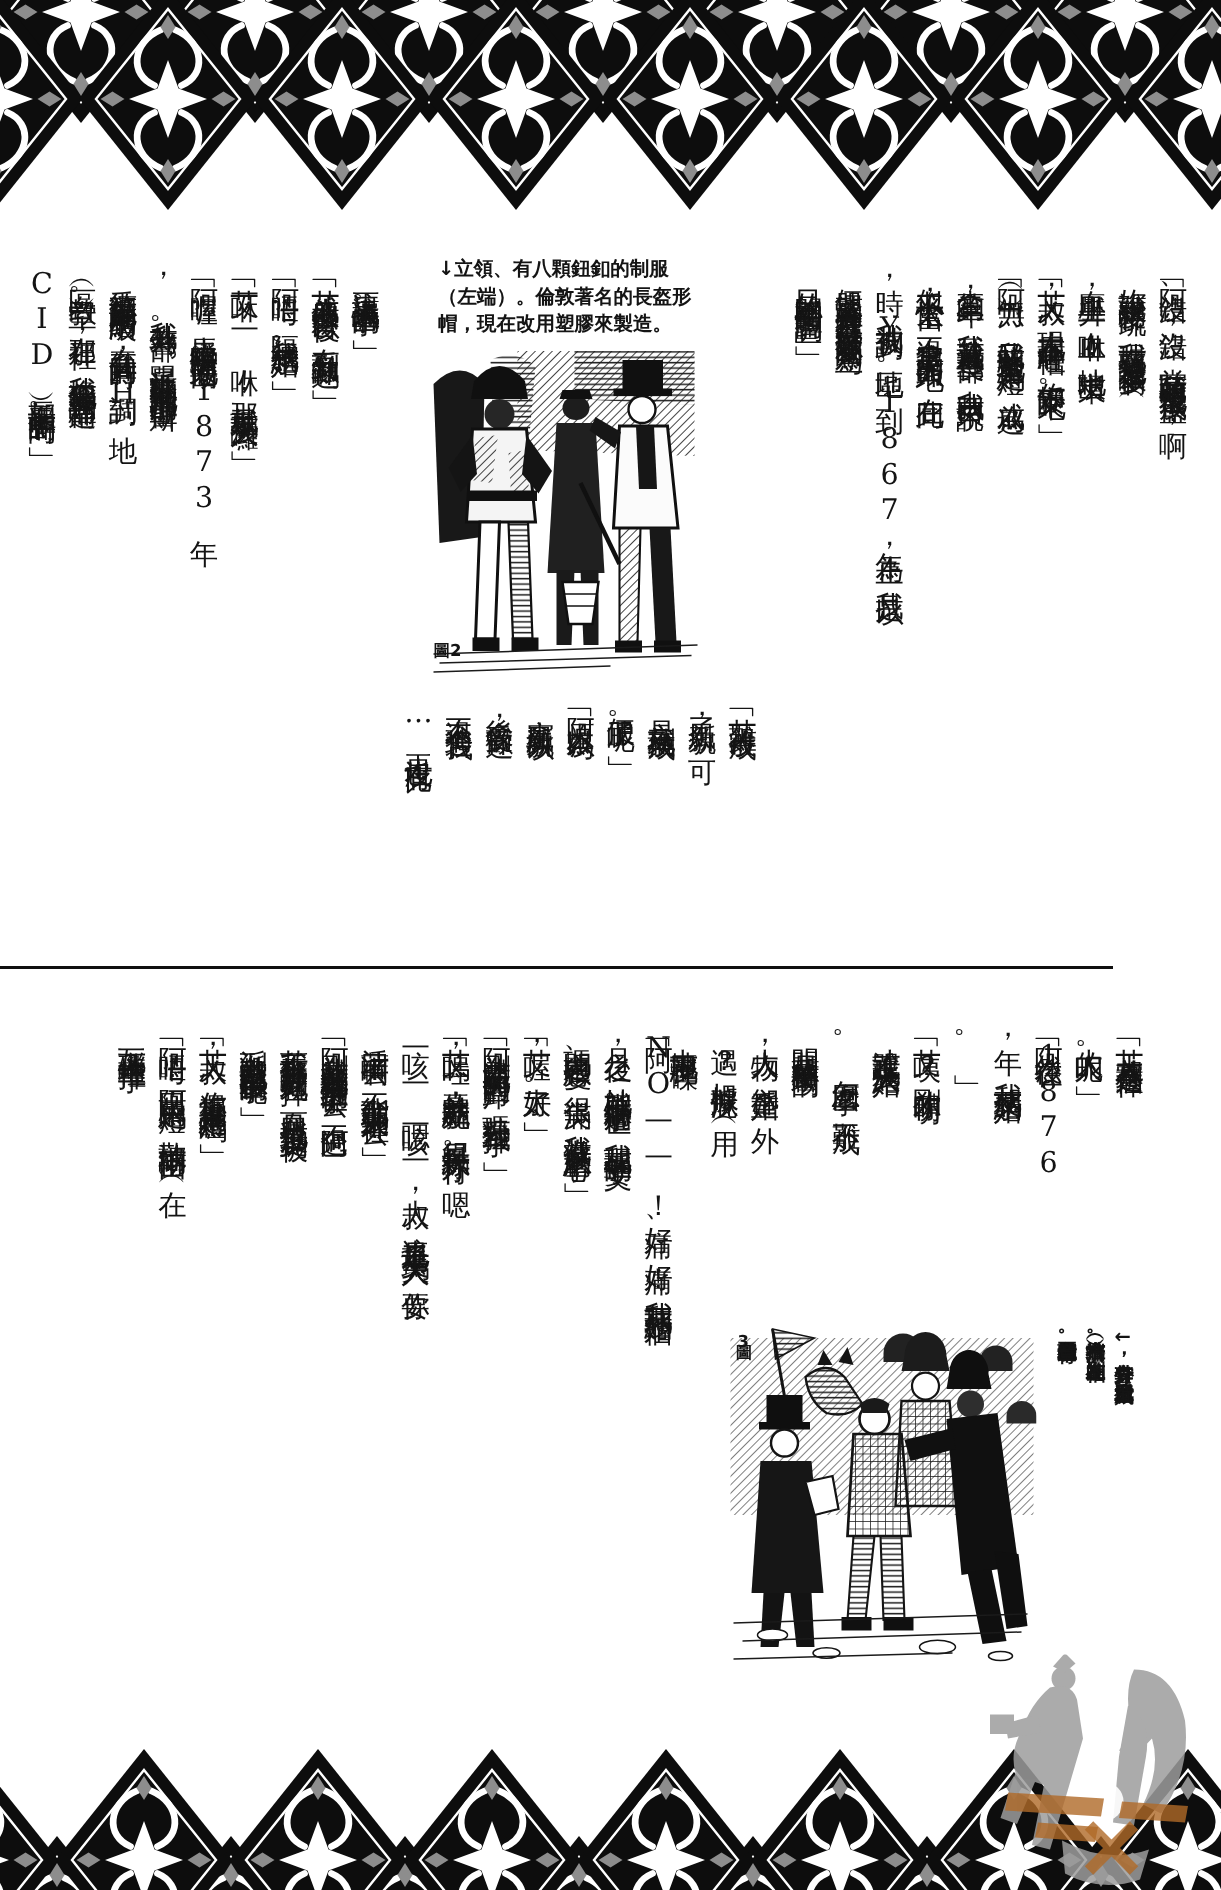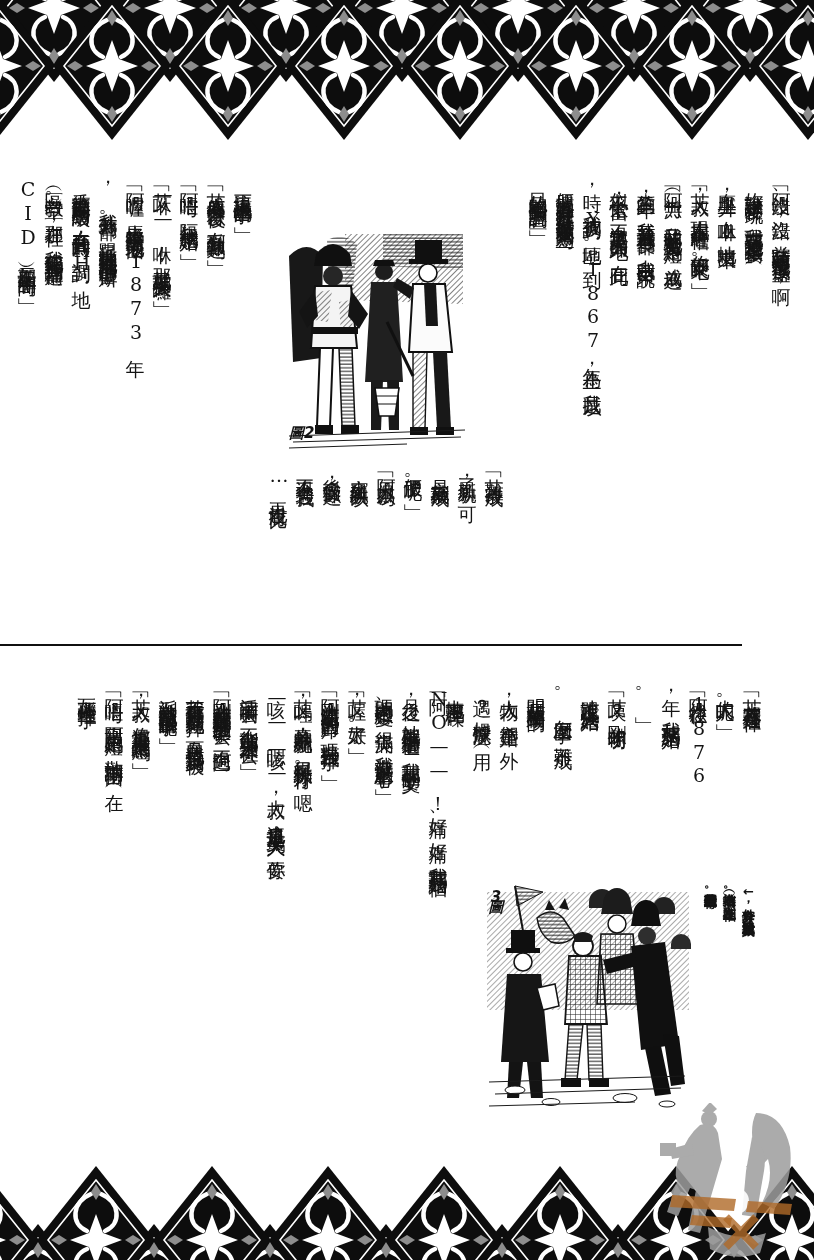--- a/index.html
+++ b/index.html
@@ -11,21 +11,21 @@
           font-size:19px;letter-spacing:1.8px;z-index:2;}
   .vblock .col{line-height:27px;margin:0;padding:0;}
   .hcaption{position:absolute;font-family:"DejaVu Sans","Liberation Sans",sans-serif;
             font-weight:700;font-size:13px;line-height:18.5px;z-index:2;}
   .vcaption{position:absolute;writing-mode:vertical-rl;text-orientation:upright;
             font-family:"DejaVu Sans","Liberation Sans",sans-serif;font-weight:700;
             font-size:13px;z-index:2;}
   .vcaption .col{line-height:19px;margin:0;}
   .figure{position:absolute;z-index:2;background:#fff;}
   .fig-label{position:absolute;font-family:"DejaVu Sans","Liberation Sans",sans-serif;
-             font-weight:700;font-size:15px;line-height:9px;color:#141414;z-index:3;font-style:italic;}
+             font-weight:700;font-size:11px;line-height:9px;color:#141414;z-index:3;}
   .fig-label.vertical{writing-mode:vertical-rl;text-orientation:upright;}
   .divider{position:absolute;top:644px;left:0;width:742px;height:2px;background:#101010;z-index:2;}
   .watermark{position:absolute;left:652px;top:1103px;width:162px;height:157px;z-index:3;pointer-events:none;}
 </style>
 </head>
 <body>
 
 <div class="page">
 
   <svg class="border-svg" style="top:0;" width="814" height="140" viewBox="0 0 814 140">
@@ -73,20 +73,25 @@
     <div class="col">血壓上升，血咻！地噴出來）」</div>
     <div class="col">艾「大叔，現在用不著吐槽，你安靜下來吧。」</div>
     <div class="col">阿「（無力）…我又鮮明地看見了走馬燈。成為巡</div>
     <div class="col">查的第二年，我晉升成為巡查部長。由我自己來說</div>
     <div class="col">似乎不太恰當，不過這是罕見的出人頭地。在此同</div>
     <div class="col">時，我被調到Y地區。到1867年為止，我是以</div>
     <div class="col">便服警官的身分在進行芬尼安會（以愛爾蘭獨立為</div>
     <div class="col">目的的祕密團體）的調查。」</div>
   </div>
 
+  <div class="hcaption" style="left:292px;top:171px;width:182px;">
+    <div>↓立領、有八顆鈕釦的制服</div>
+    <div>（左端）。倫敦著名的長盔形</div>
+    <div>帽，現在改用塑膠來製造。</div>
+  </div>
 
   <div class="figure" style="left:287px;top:230px;width:180px;height:222px;">
     <svg width="180" height="222" viewBox="0 0 180 222">
       <defs>
         <pattern id="p1a" width="4" height="4" patternUnits="userSpaceOnUse" patternTransform="rotate(45)">
           <line x1="0" y1="0" x2="0" y2="4" stroke="#1b1b1b" stroke-width="1.1"></line>
         </pattern>
         <pattern id="p1b" width="3.6" height="3.6" patternUnits="userSpaceOnUse">
           <line x1="0" y1="1" x2="3.6" y2="1" stroke="#1b1b1b" stroke-width="1"></line>
         </pattern>

